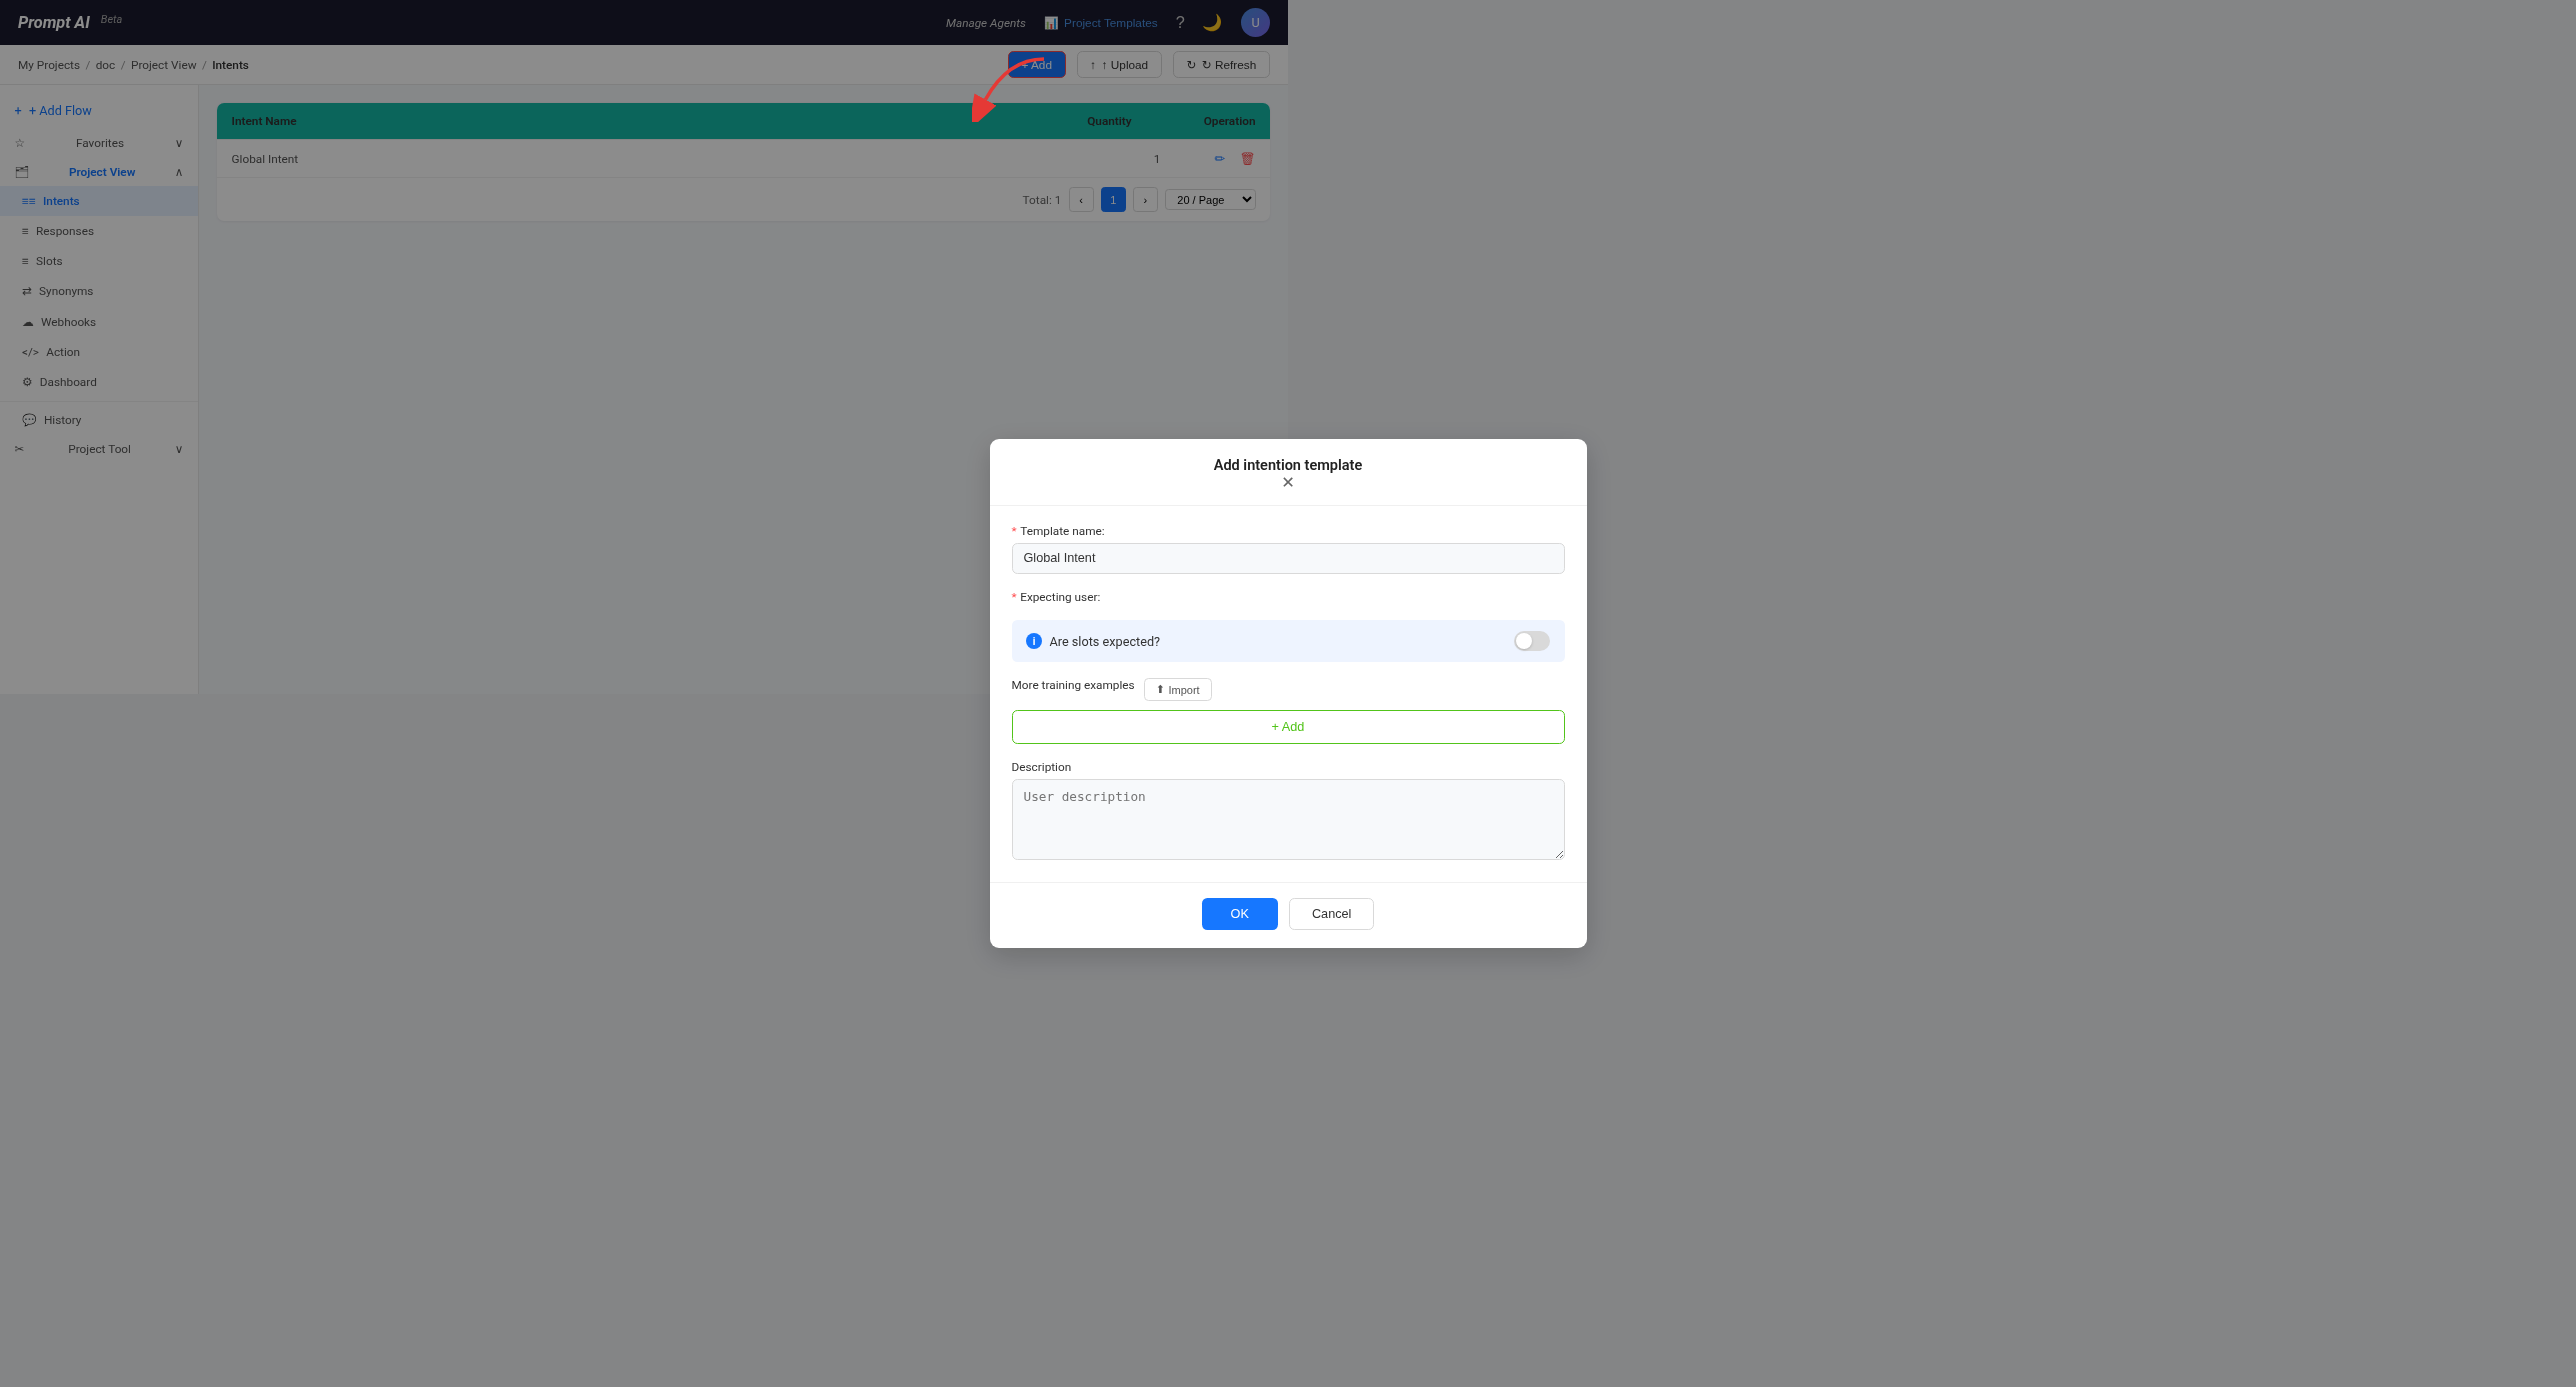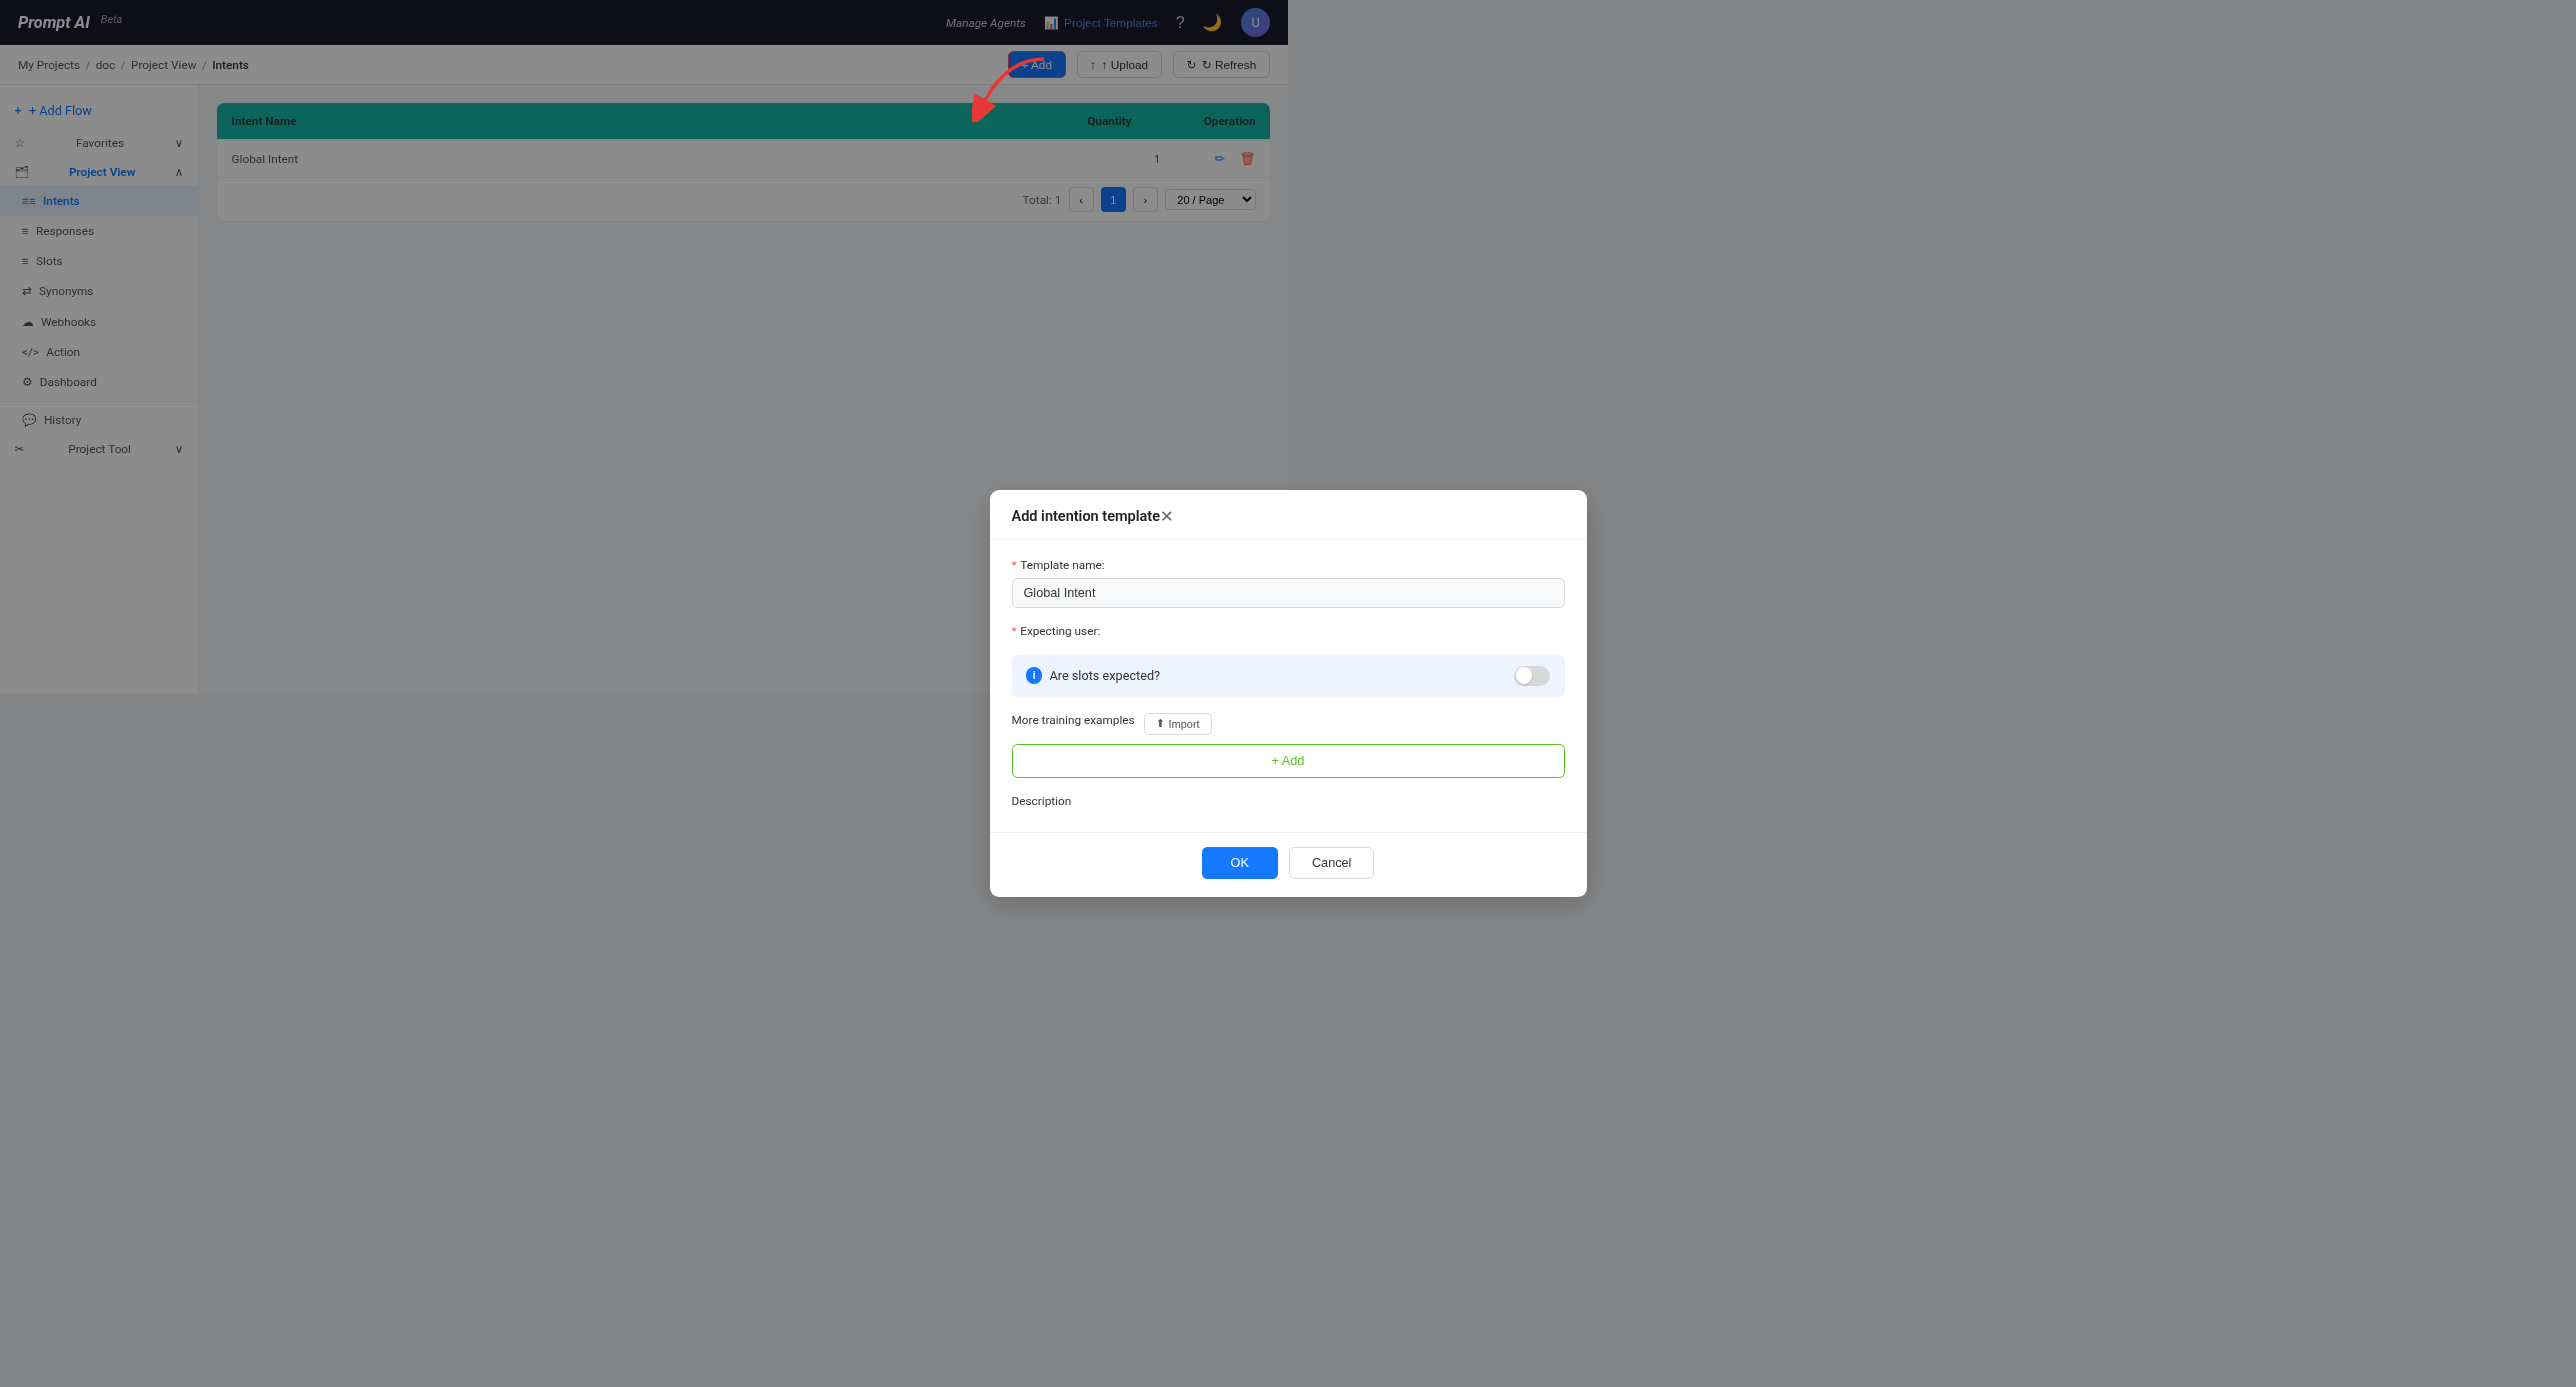--- a/index.html
+++ b/index.html
@@ -293,20 +293,21 @@
       overflow-y: auto;
       box-shadow: 0 7.2px 29px rgba(0,0,0,0.18);
       position: relative;
     }
     .modal-header {
       padding: 18px 22px 14.5px;
       border-bottom: 0.9px solid #f0f0f0;
       display: flex;
       align-items: center;
       justify-content: flex-start;
+      flex-direction: column;
     }
     .modal-title {
       font-size: 14.5px;
       font-weight: 600;
       color: #222;
     }
     .modal-close {
       background: none;
       border: none;
       font-size: 16.3px;
@@ -670,20 +671,21 @@
           <span>⬆</span>
           <span>Import</span>
         </button>
       </div>
       <button class="add-example-btn">
         <span>+ Add</span>
       </button>
 
       
       <div class="description-label">Description</div>
+      <textarea class="description-textarea" placeholder="User description" style=""></textarea>
 
     </div>
 
     <div class="modal-footer">
       <button class="btn-ok">OK</button>
       <button class="btn-cancel">Cancel</button>
     </div>
 
   </div>
 </div>

